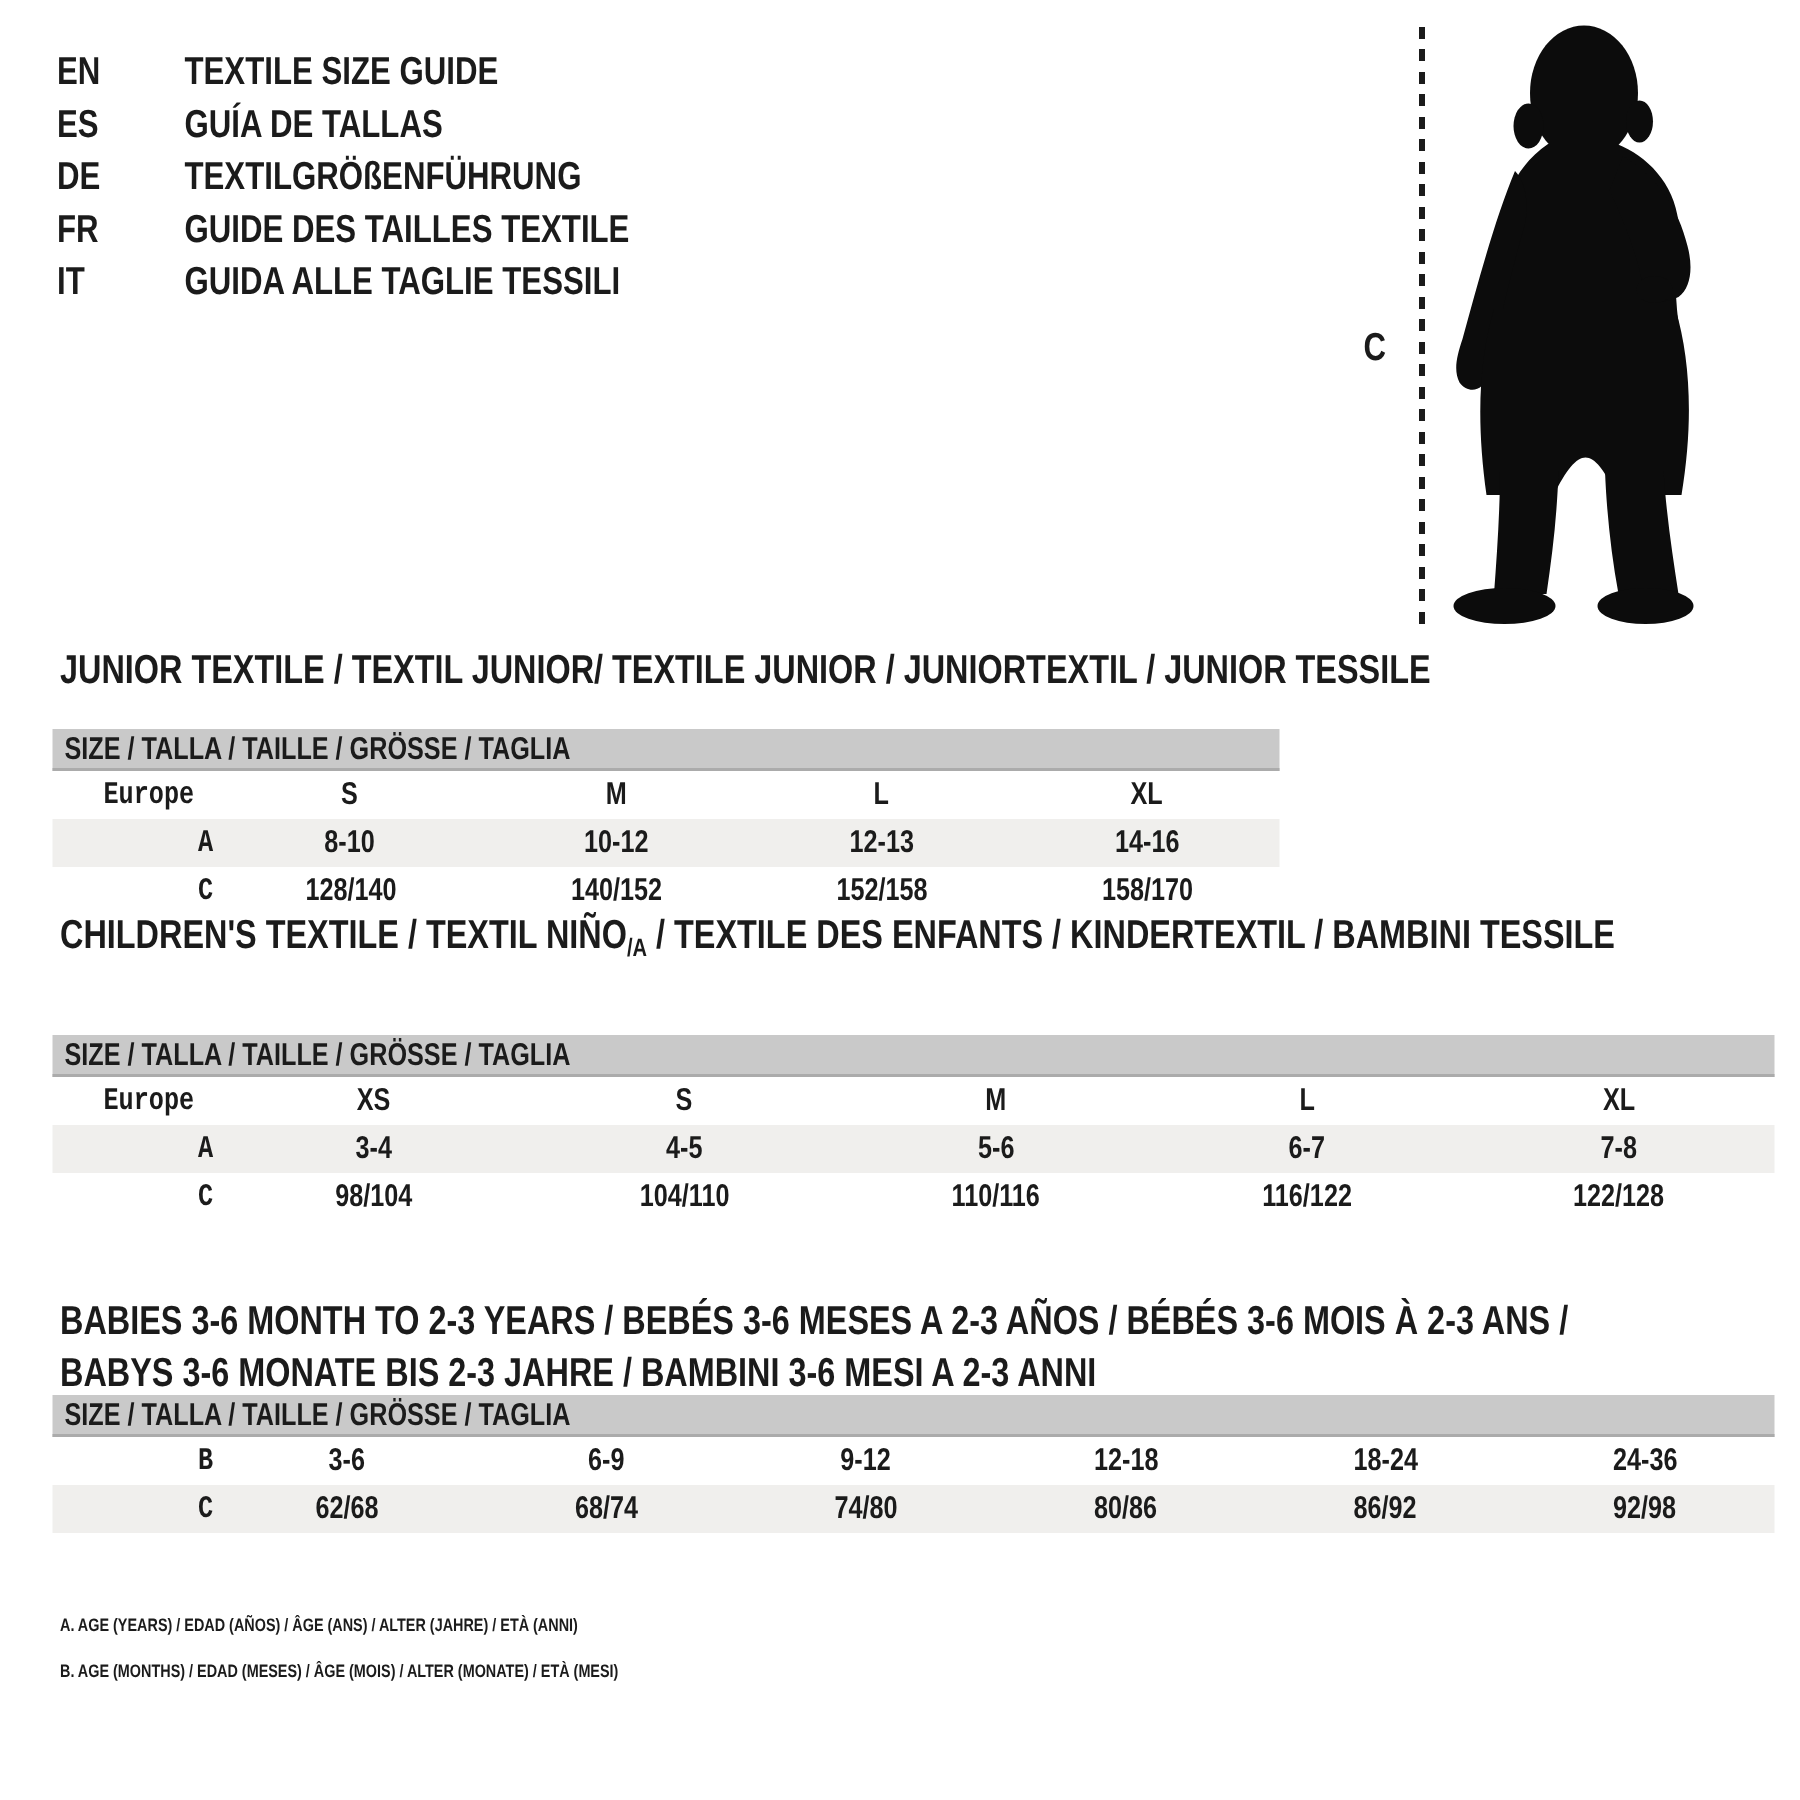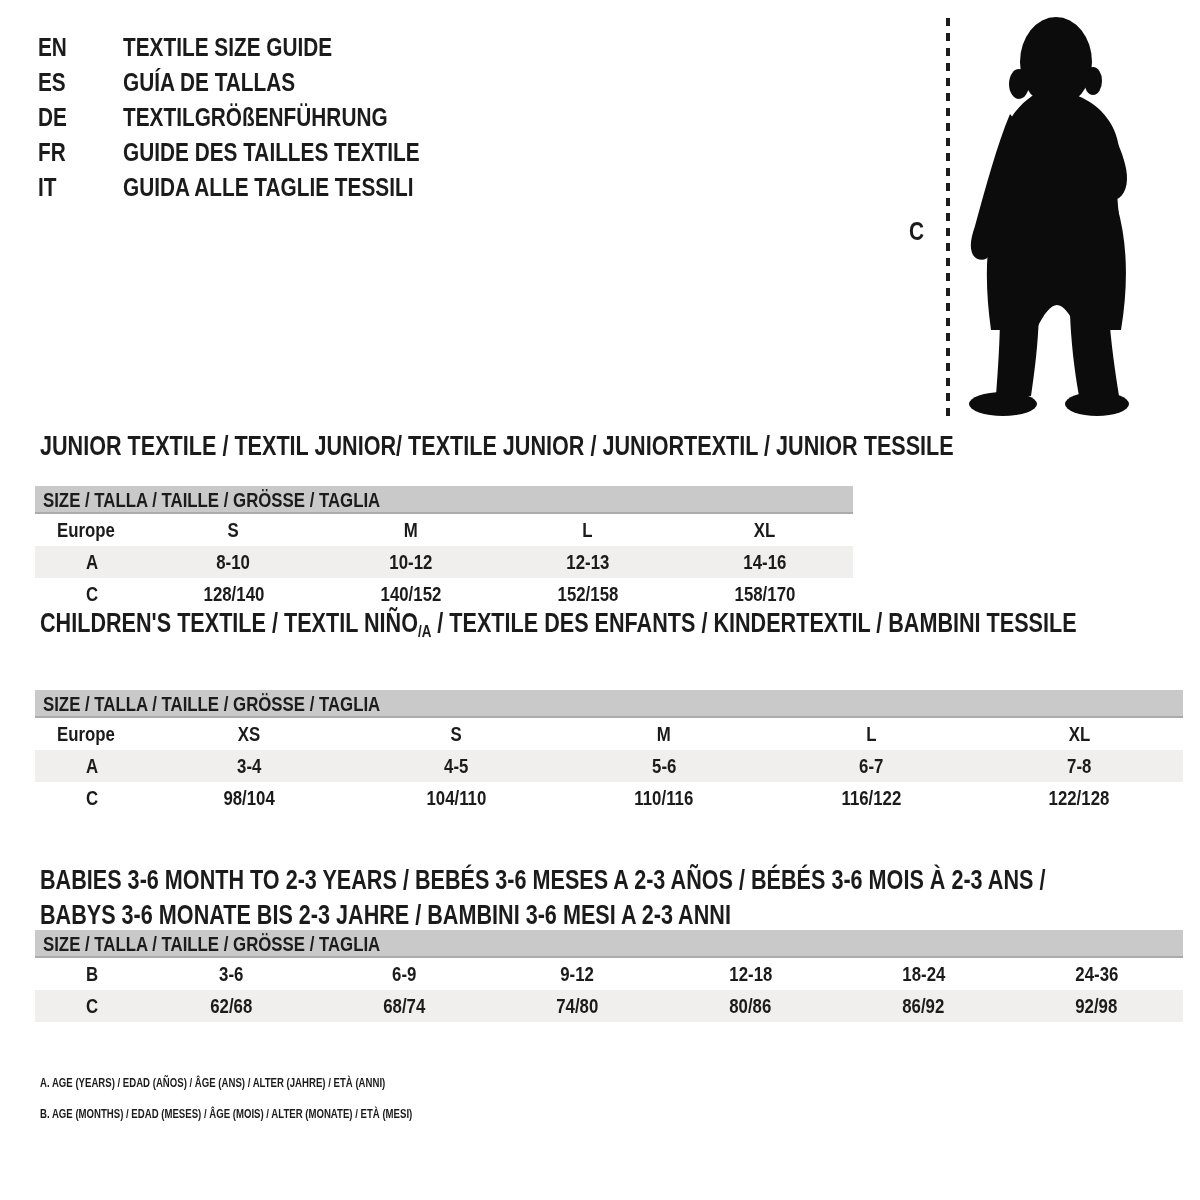--- a/index.html
+++ b/index.html
@@ -35,21 +35,21 @@
   
   .sec-title{font-size:27px;font-weight:700;line-height:30px;white-space:nowrap;}
   .sub-a{font-size:0.62em;position:relative;top:0.28em;font-weight:700;}
 
   
   .sg-table{background:#fff;}
   .band{height:28px;background:var(--band-bg);border-bottom:2px solid var(--band-edge);
     display:flex;align-items:flex-end;padding-left:8px;font-size:21px;font-weight:700;}
   .trow{display:grid;height:32px;align-items:center;font-size:21px;font-weight:700;}
   .trow.shaded{background:var(--row-shaded);}
-  .tlabel{padding-left:7px;text-align:center;}
+  .tlabel{padding-left:7px;text-align:right;font-family:Liberation Mono, monospace;}
   .tcell{text-align:center;}
 
   
   .legend{left:40px;top:1068px;font-size:12px;font-weight:700;}
   .legend-row{height:31px;line-height:31px;}
 </style>
 </head>
 <body>
 
 <div class="abs langs">

